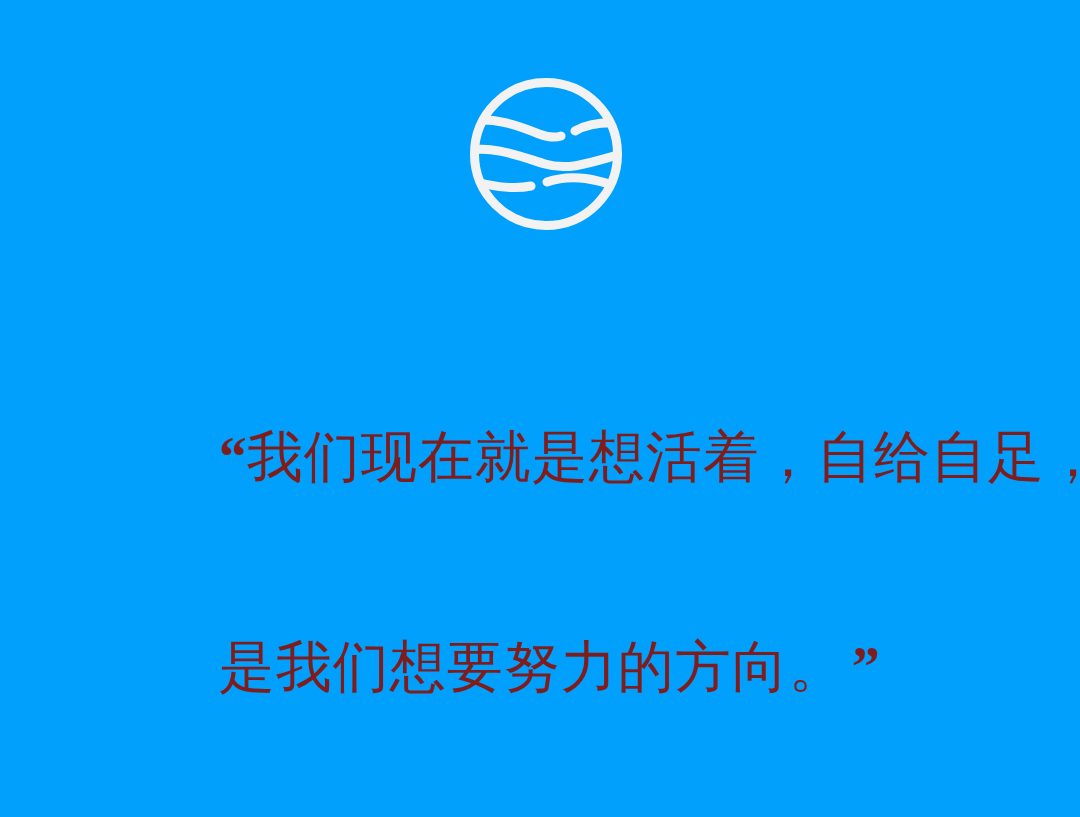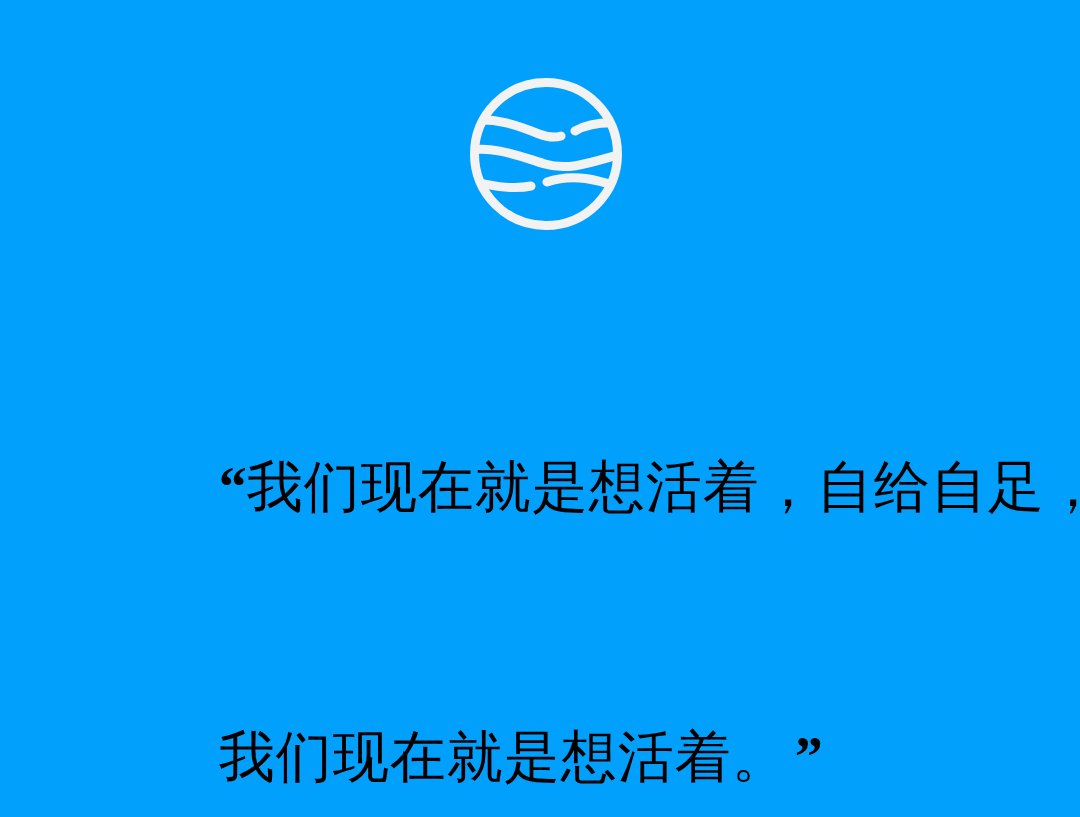--- a/index.html
+++ b/index.html
@@ -33,23 +33,23 @@
     height: 152px;
   }
   
   #quote-block {
     position: absolute;
     left: 106px;
     top: 352px;
     width: 900px;
   }
   .quote-line {
-    color: #000000;
+    color: #7f1d1d;
     font-size: 56px;
-    line-height: 90px;
+    line-height: 70px;
     letter-spacing: 1px;
     white-space: pre;
     font-weight: 400;
     font-family: "DejaVu Sans", "Liberation Sans", sans-serif;
   }
   .qmark {
     font-family: "Liberation Serif", "DejaVu Serif", serif;
     font-size: 56px;
     font-weight: 700;
     letter-spacing: 0;
@@ -90,17 +90,17 @@
         <path d="M 78 104 C 104 95, 128 101, 158 112"></path>
       </g>
     </svg>
   </div>
 
   <div id="quote-block">
     <div class="quote-line">
       <span class="qmark">“</span><span>我们现在就是想活着，自给自足，</span>
     </div>
     <div class="quote-line">
-      <span>我们现在就是想活着。</span><span class="qmark-close">”</span>
+      <span>是我们想要努力的方向。</span><span class="qmark-close">”</span>
     </div>
   </div>
 
 </div>
 
 </body></html>

